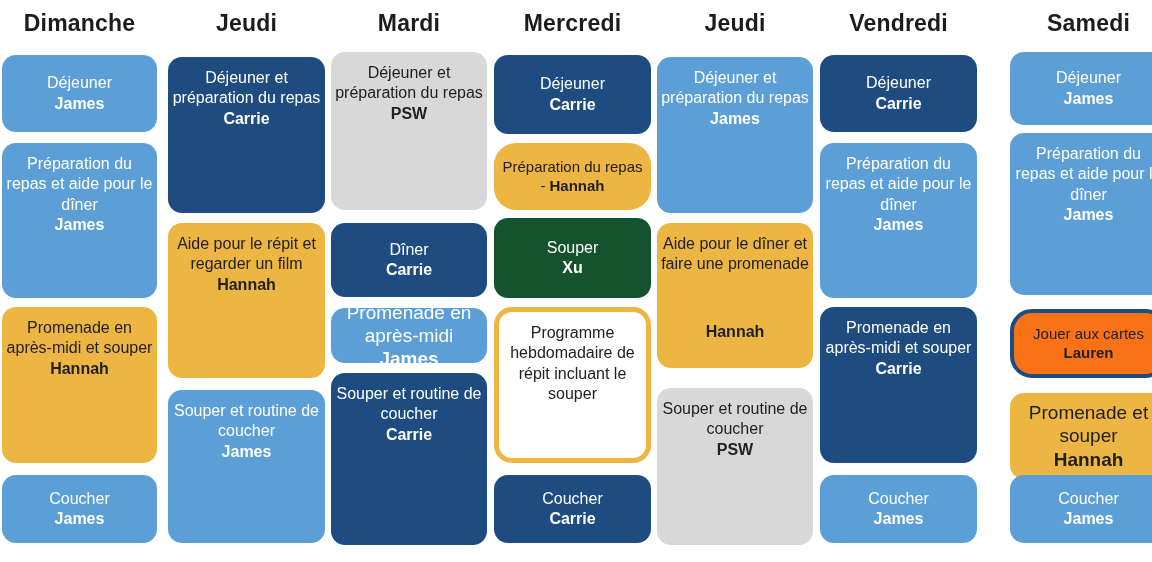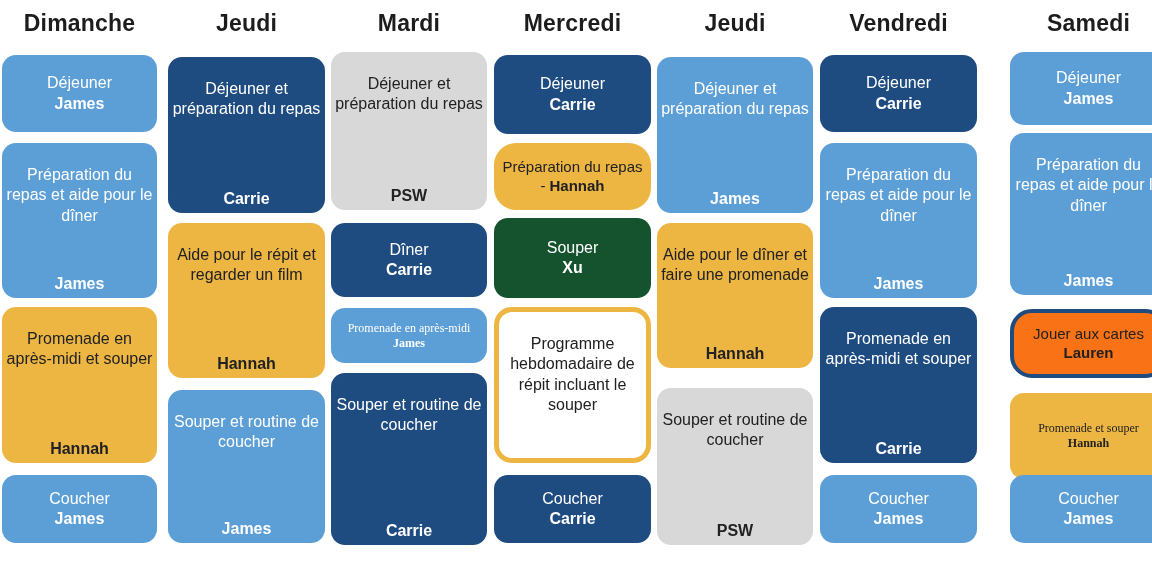--- a/index.html
+++ b/index.html
@@ -20,34 +20,34 @@
   .card{
     position:absolute;left:0;width:100%;
     box-sizing:border-box;
     border-radius:14px;
     display:flex;flex-direction:column;
     justify-content:center;align-items:center;
     text-align:center;
     padding:4px 4px;
     font-size:16px;line-height:1.28;
   }
-  .card.top{justify-content:space-between;padding-top:22px;}
+  .card.top{justify-content:flex-start;padding-top:11px;}
   .task{display:block;}
   .person{display:block;font-weight:bold;}
   .person:empty{display:none;}
   
   .lb{background:#5C9FD6;color:#ffffff;}
   .db{background:#1E4C80;color:#ffffff;}
   .yl{background:#EDB643;color:#212123;}
   .gy{background:#D8D8D8;color:#212123;}
   .dg{background:#14532d;color:#ffffff;}
   .wy{background:#ffffff;color:#212123;border:5px solid #EDB643;border-radius:18px;}
   .wb{background:#f97316;color:#212123;border:4px solid #1E4C80;border-radius:12px;}
   
-  .sm{font-size:12px;line-height:1.22;font-family:Liberation Serif, serif;}
+  .sm{font-size:19px;line-height:1.22;}
   .md{font-size:15px;line-height:1.25;border-radius:22px;}
   
   .inline{display:flex;}
   .inline .task,.inline .person{display:inline;}
   .inline .inline-wrap{display:block;}
   .inline .person{margin-left:4px;}
 </style>
 </head>
 <body>
 

